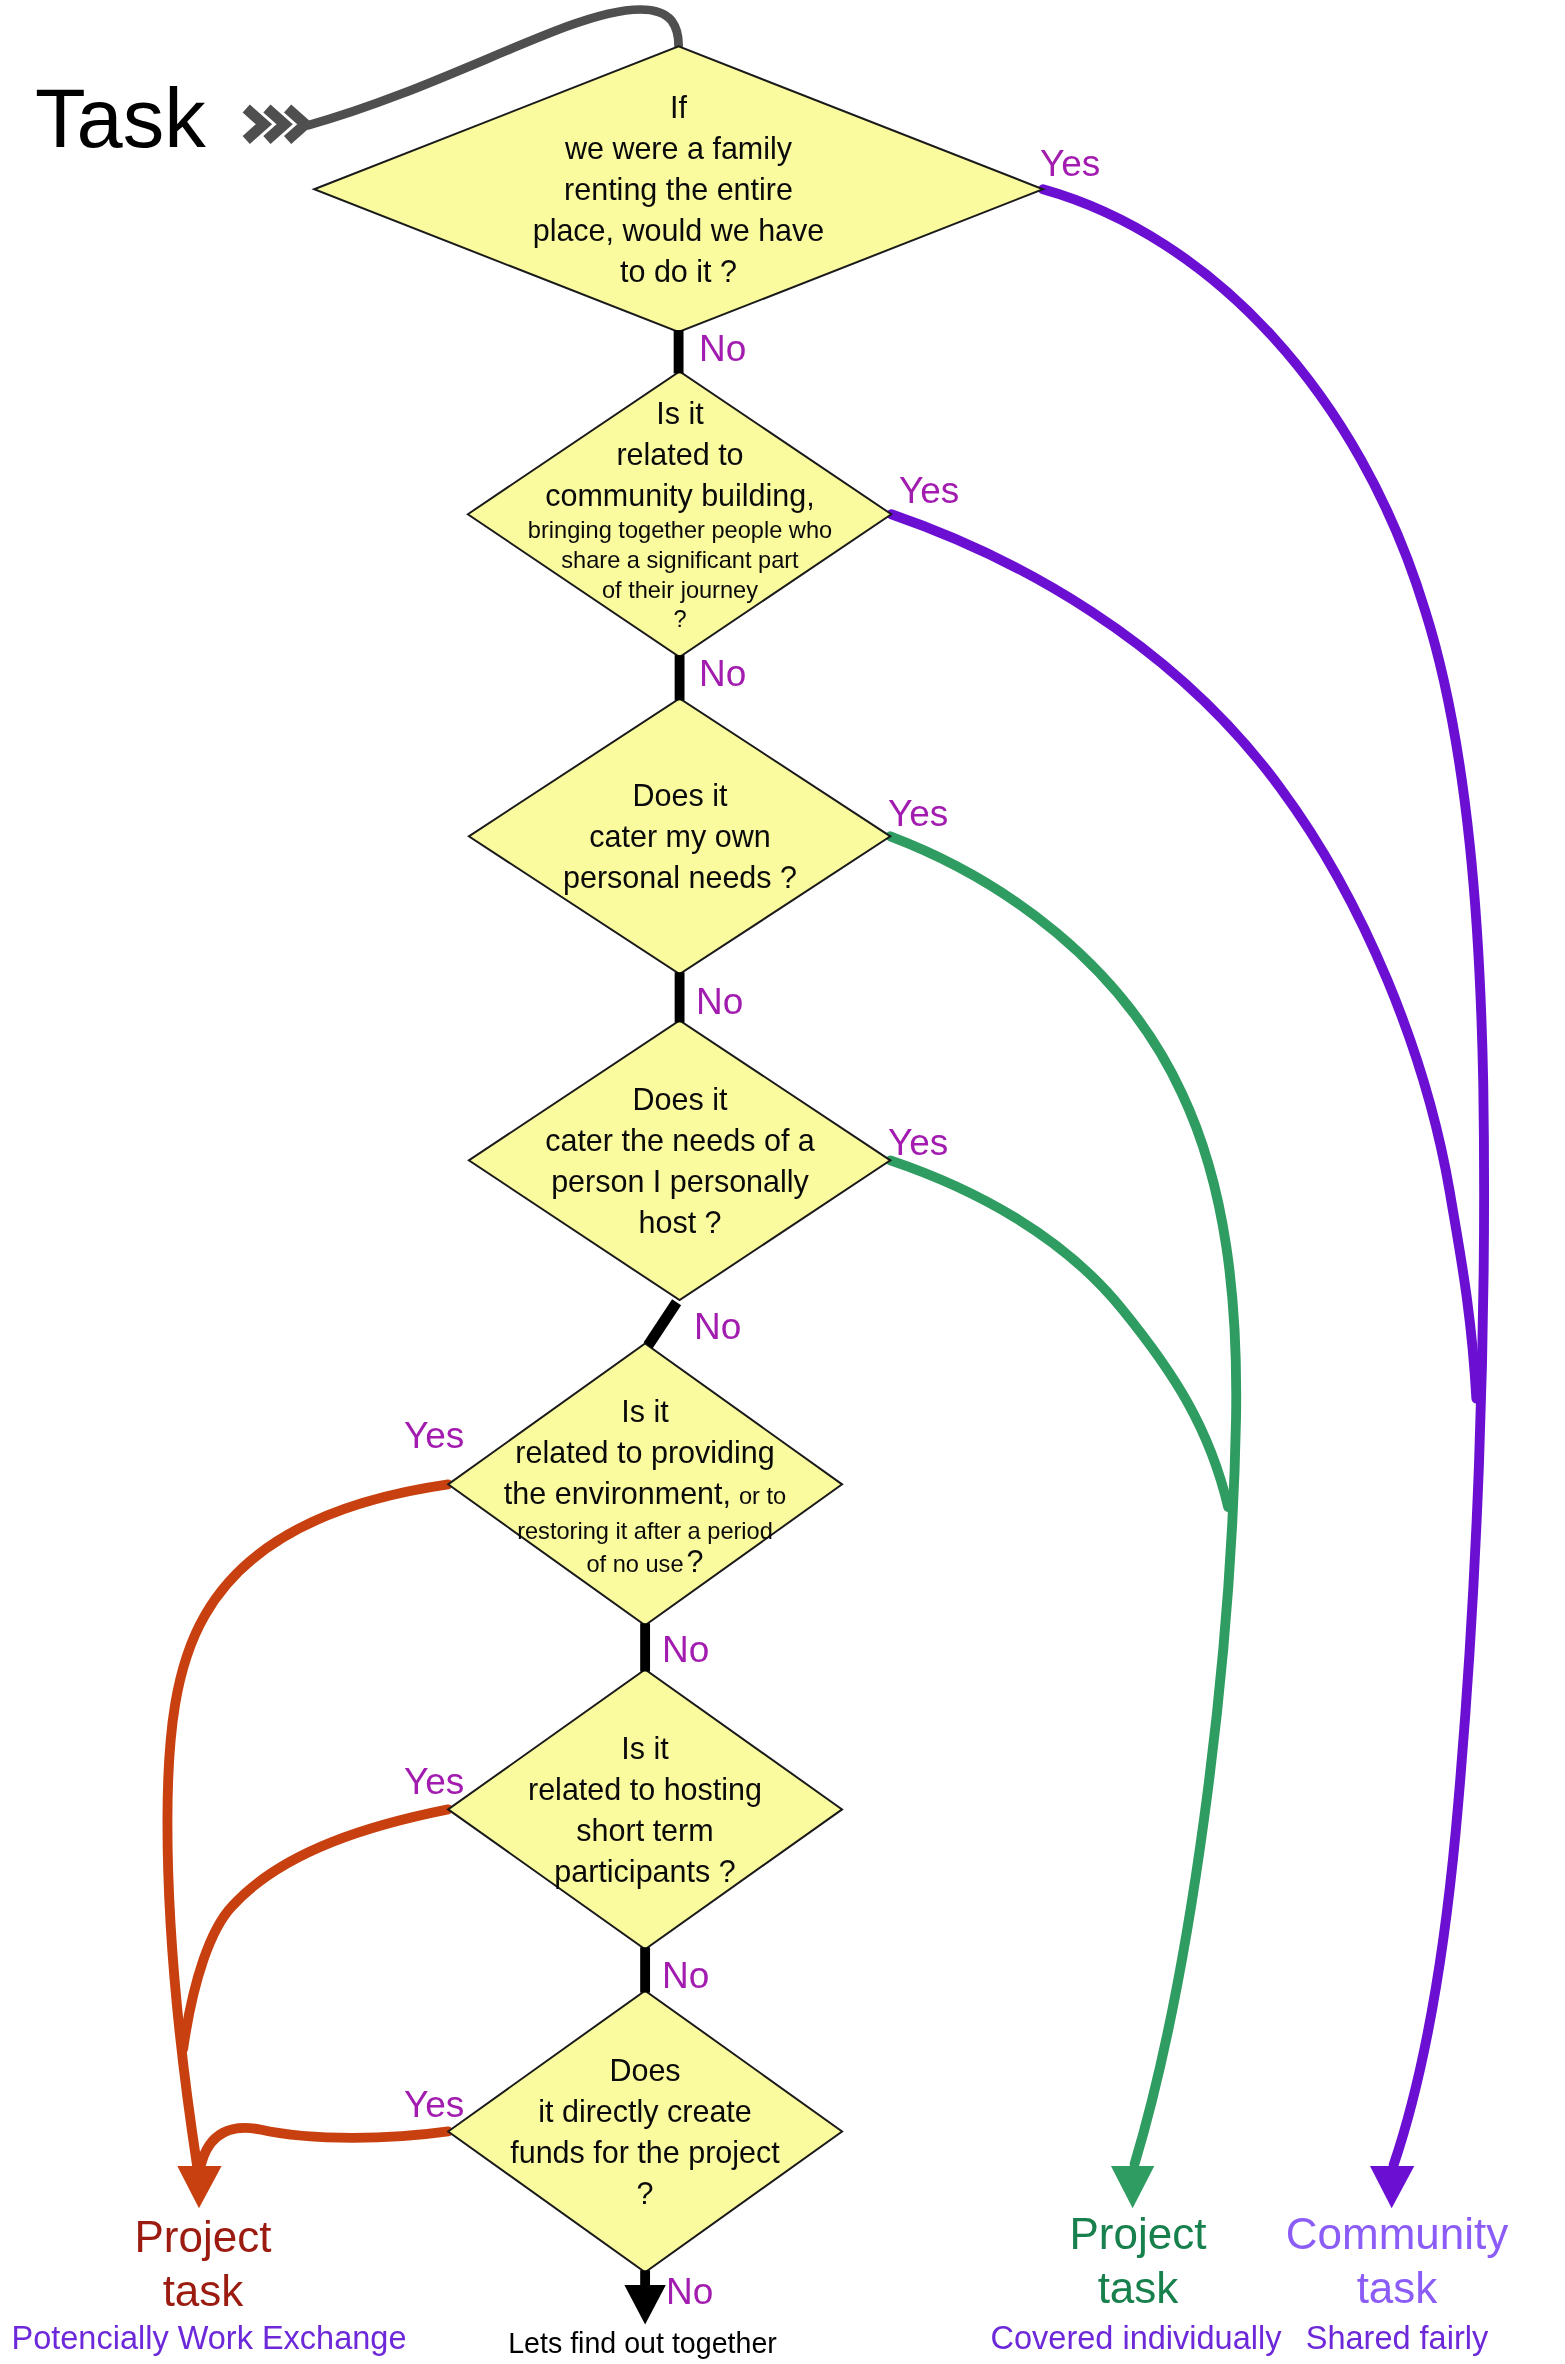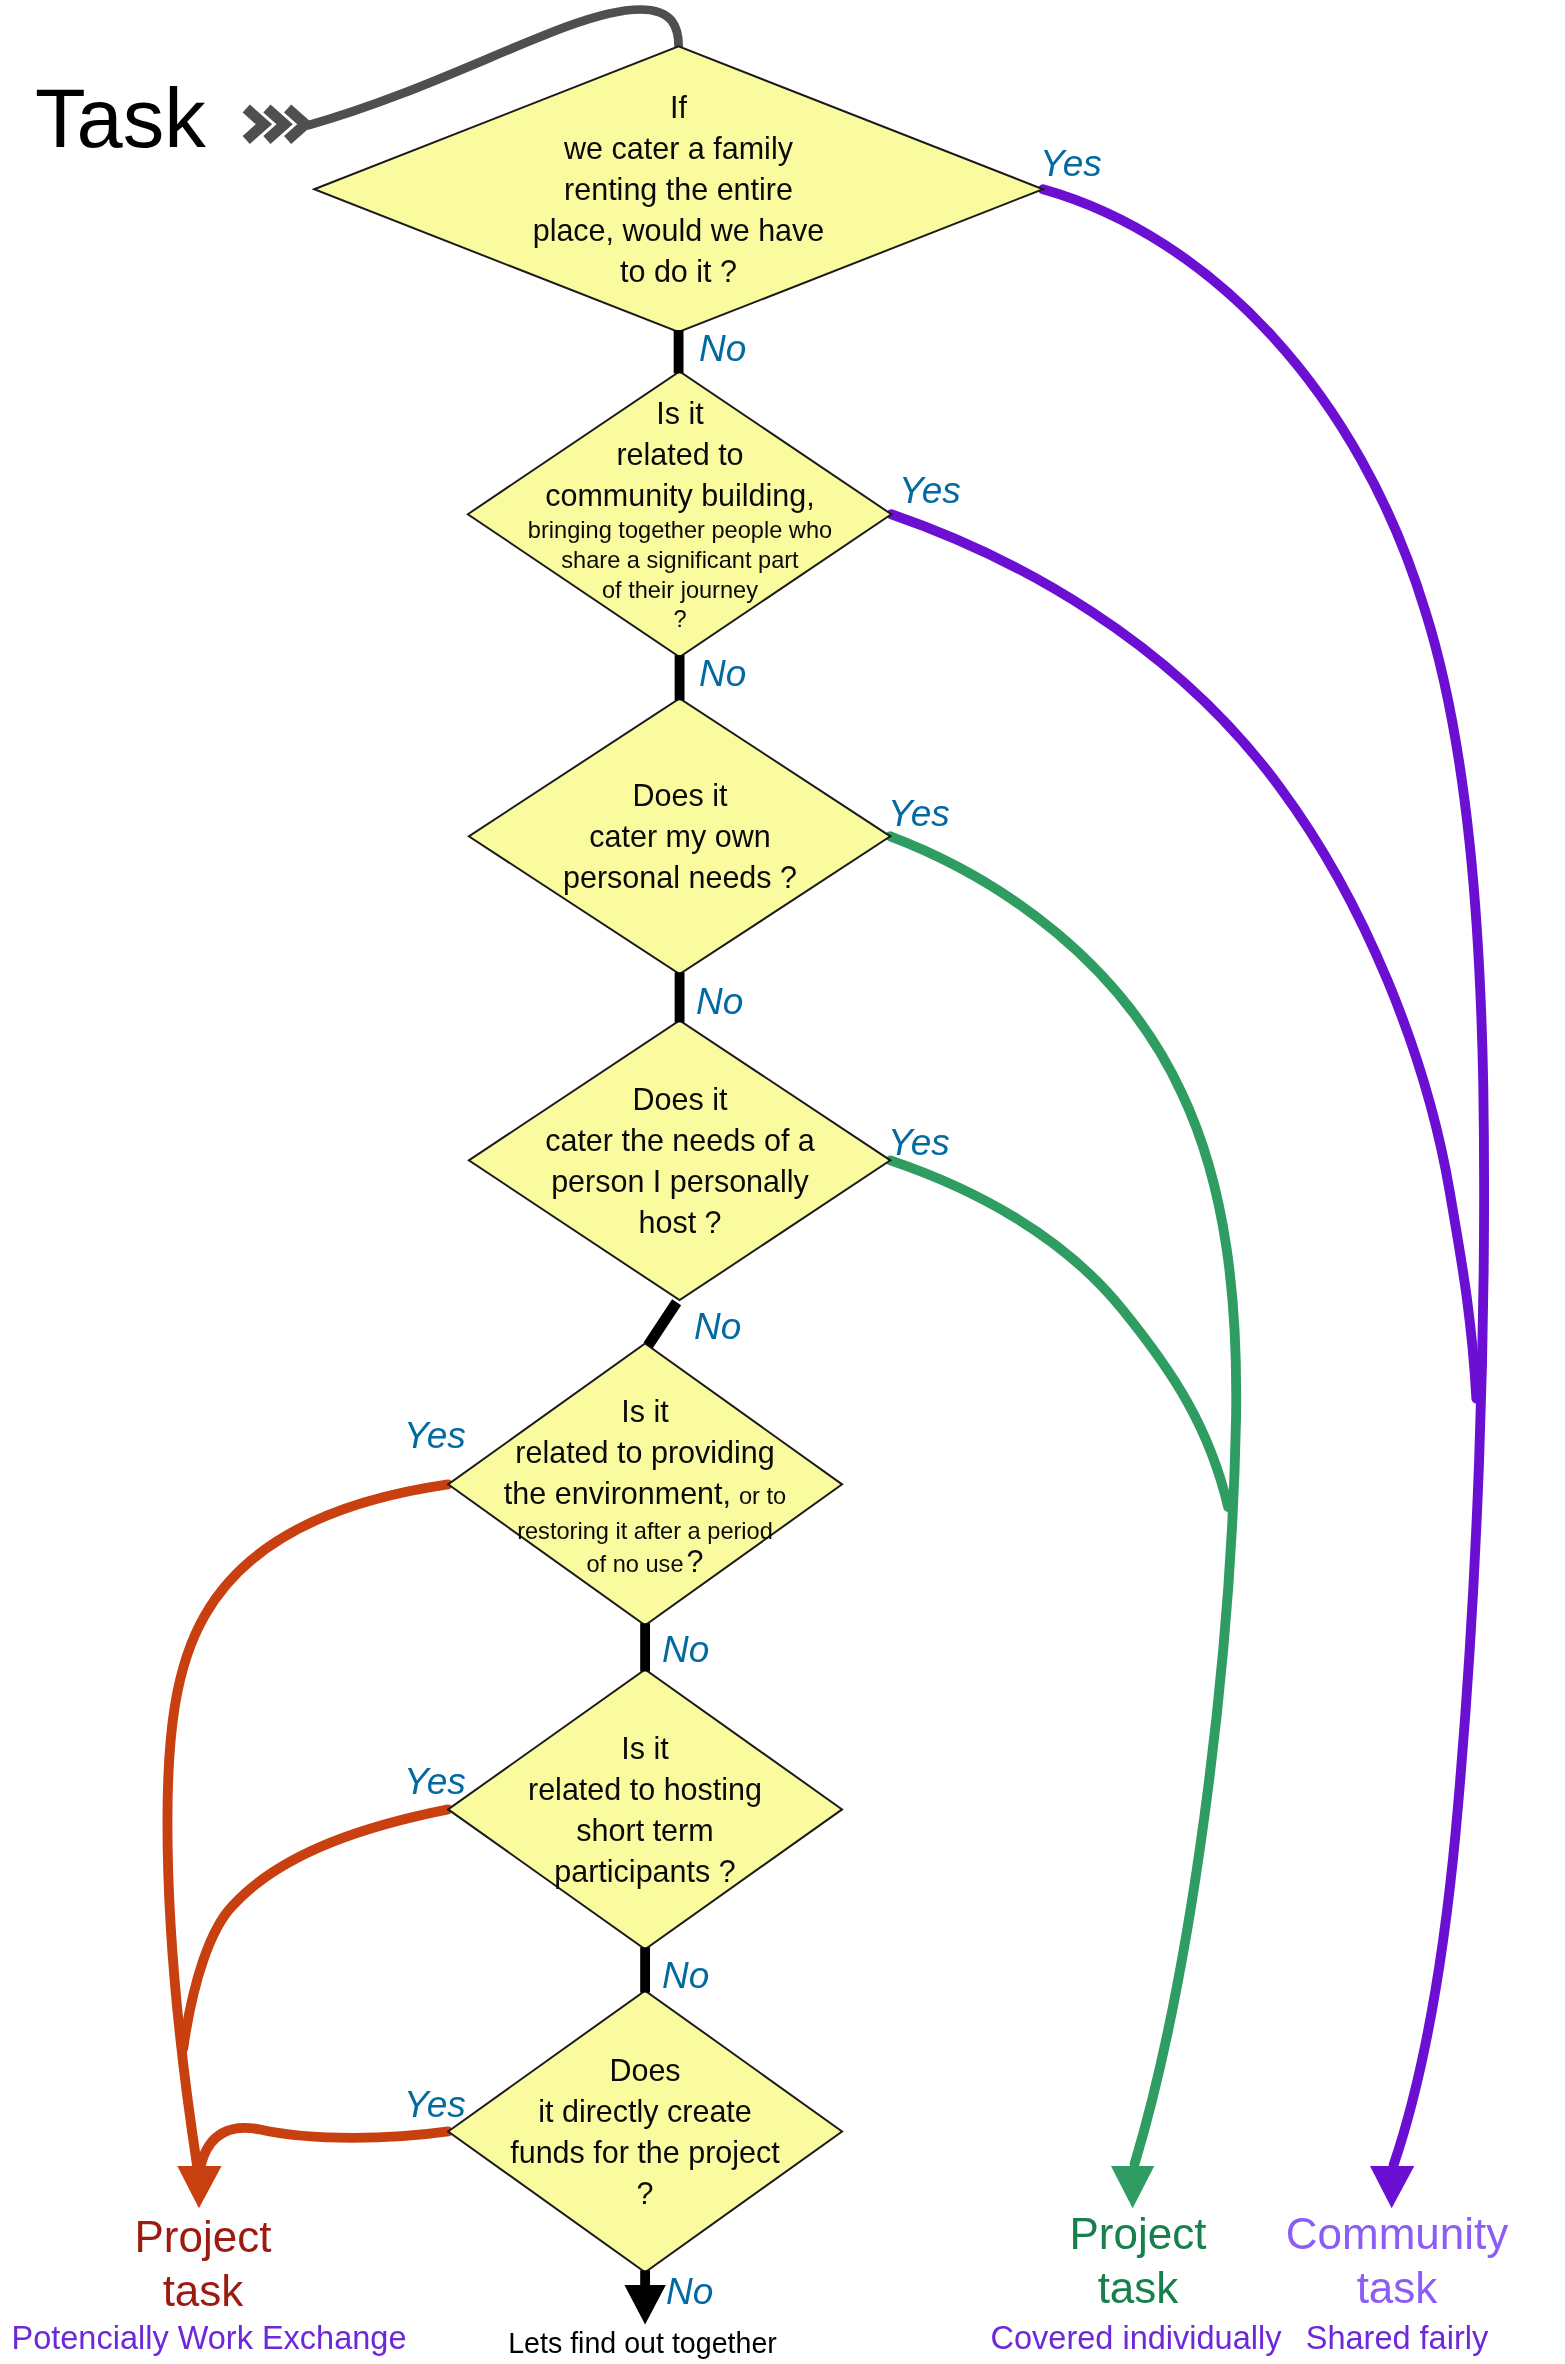--- a/index.html
+++ b/index.html
@@ -3,21 +3,21 @@
 <meta charset="utf-8">
 <style>
   html,body{margin:0;padding:0;background:#fff;}
   #stage{
     position:relative;width:1565px;height:2364px;background:#fff;
     font-family:"Liberation Sans", sans-serif;color:#0a0a0a;overflow:hidden;
   }
   #flow-svg{position:absolute;left:0;top:0;width:1565px;height:2364px;}
   .abs{position:absolute;white-space:nowrap;}
   .task-title{font-size:83px;line-height:83px;color:#000;}
-  .decision-lbl{font-size:37px;line-height:39px;color:#0369a1;font-style:italic;}
+  .decision-lbl{font-size:37px;line-height:39px;color:#a21caf;}
   .dtext{
     position:absolute;display:flex;flex-direction:column;justify-content:center;
     align-items:center;text-align:center;color:#0a0a0a;
   }
   .ln{font-size:30.5px;line-height:41px;white-space:nowrap;}
   .ln.small{font-size:23.6px;line-height:29.6px;}
   .ln .small{font-size:23.6px;}
   .ln .big{font-size:30.5px;}
   .sfx{margin-left:7.9px;}
   .qfx{margin-left:3px;}
@@ -72,21 +72,21 @@
     <rect x="650" y="1648" width="10" height="49" fill="#000000"></rect>
     <rect x="650" y="1977" width="10" height="46" fill="#000000"></rect>
     <rect x="650" y="2305" width="10" height="22" fill="#000000"></rect>
     <polygon points="655,2360 634,2320 676,2320" fill="#000000"></polygon>
   </svg>
 
   <div class="abs task-title" style="left:35px;top:77px;">Task</div>
 
   <div class="dtext" style="left:314px;top:46px;width:729px;height:286px">
     <div class="ln">If</div>
-    <div class="ln">we cater a family</div>
+    <div class="ln">we were a family</div>
     <div class="ln">renting the entire</div>
     <div class="ln">place, would we have</div>
     <div class="ln">to do it ?</div>
   </div>
 
   <div class="dtext" style="left:468px;top:371px;width:424px;height:286px">
     <div class="ln">Is it</div>
     <div class="ln">related to</div>
     <div class="ln">community building,</div>
     <div class="ln small">bringing together people who</div>

